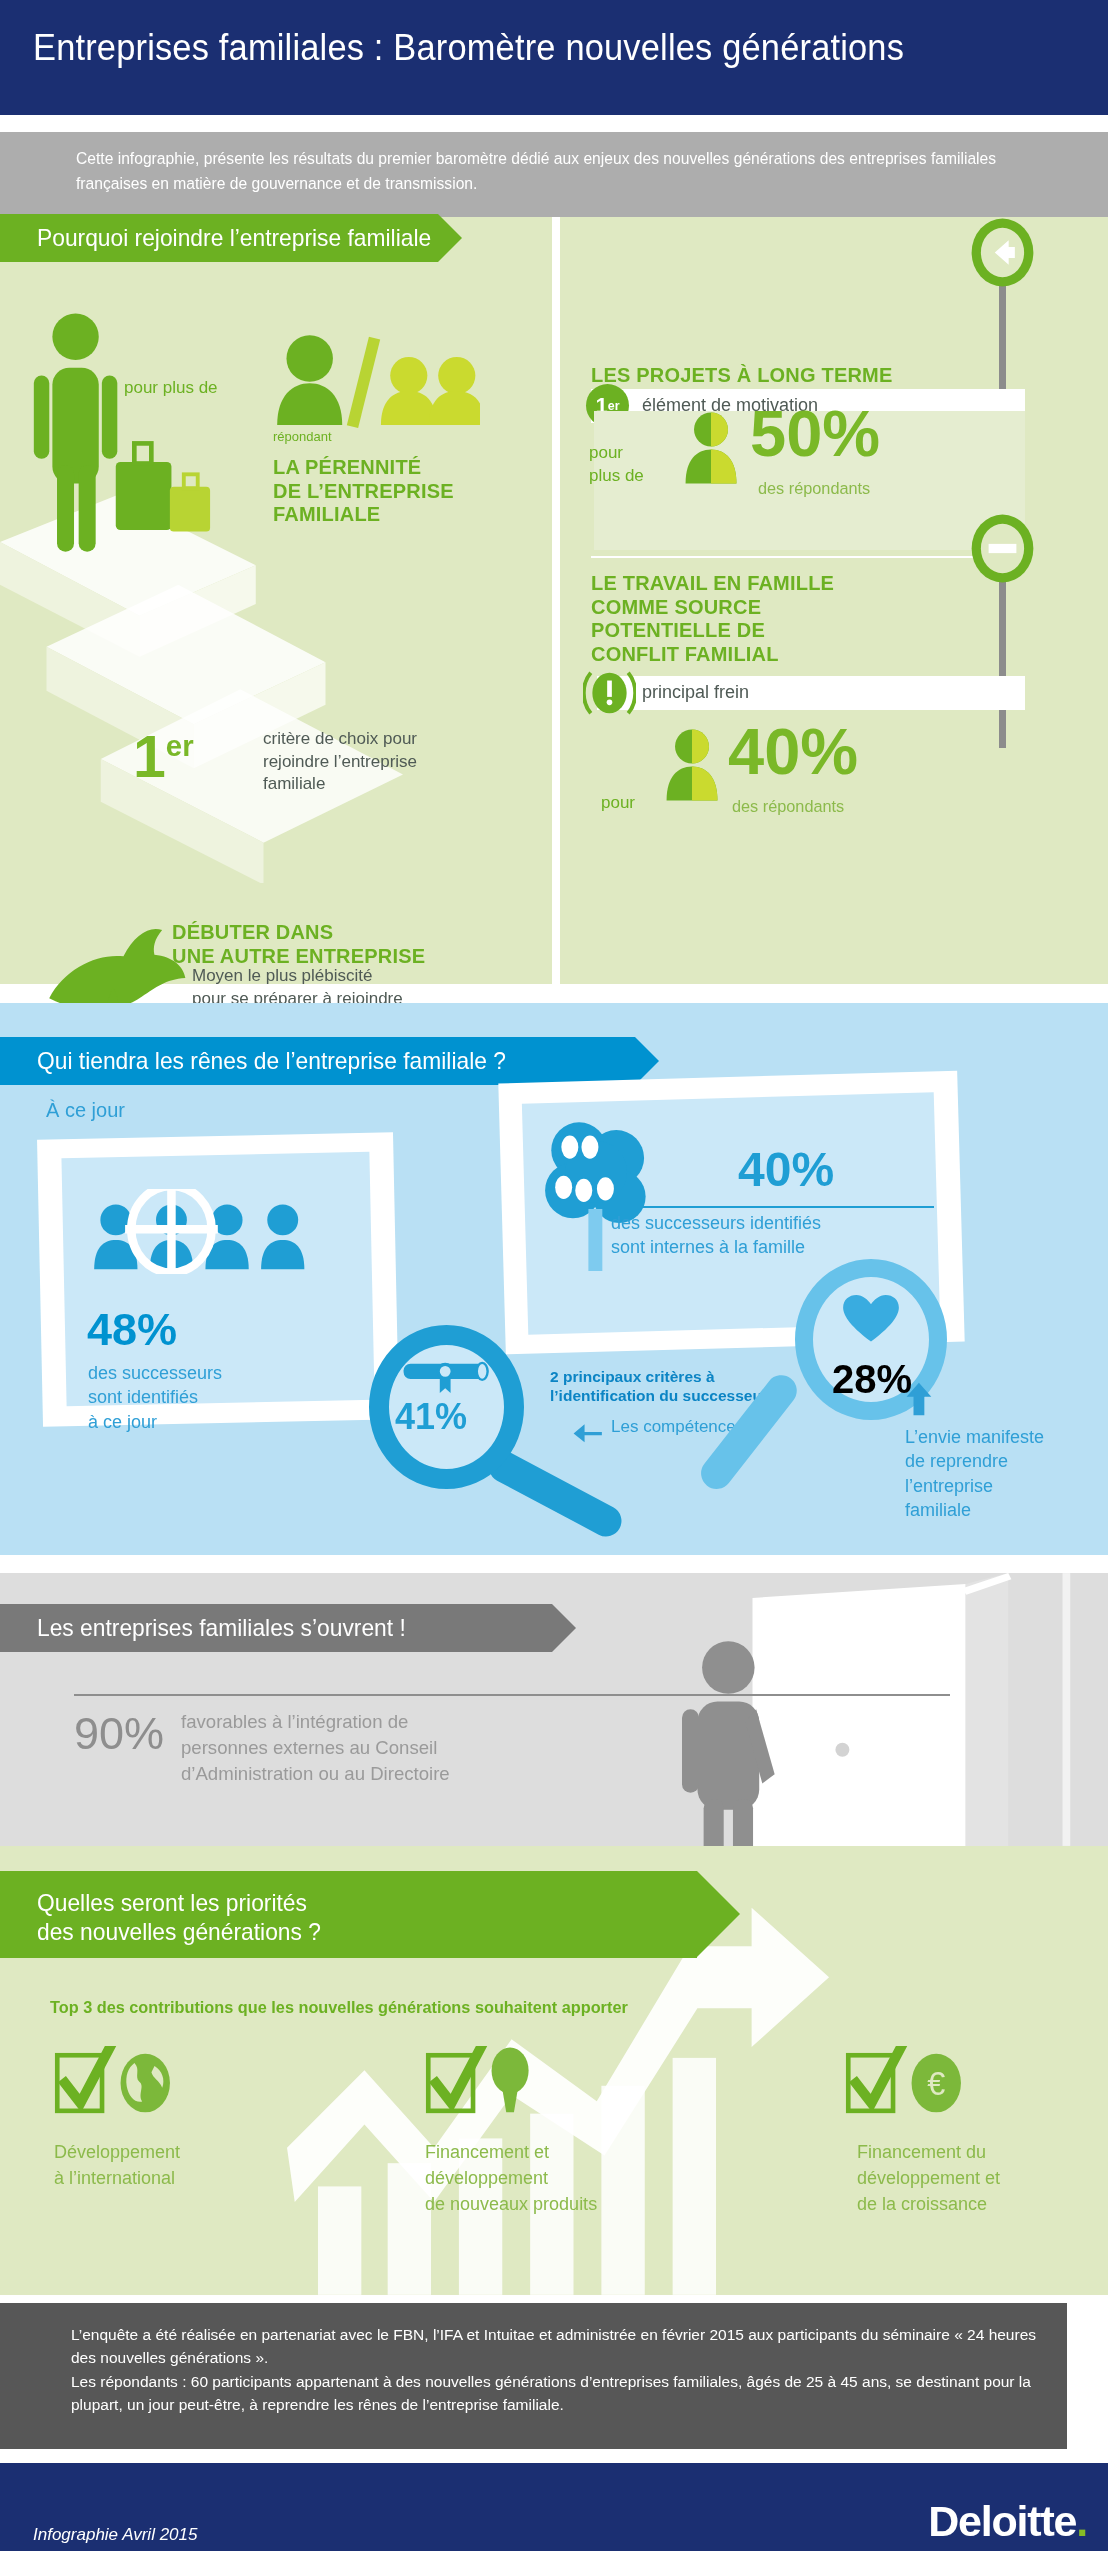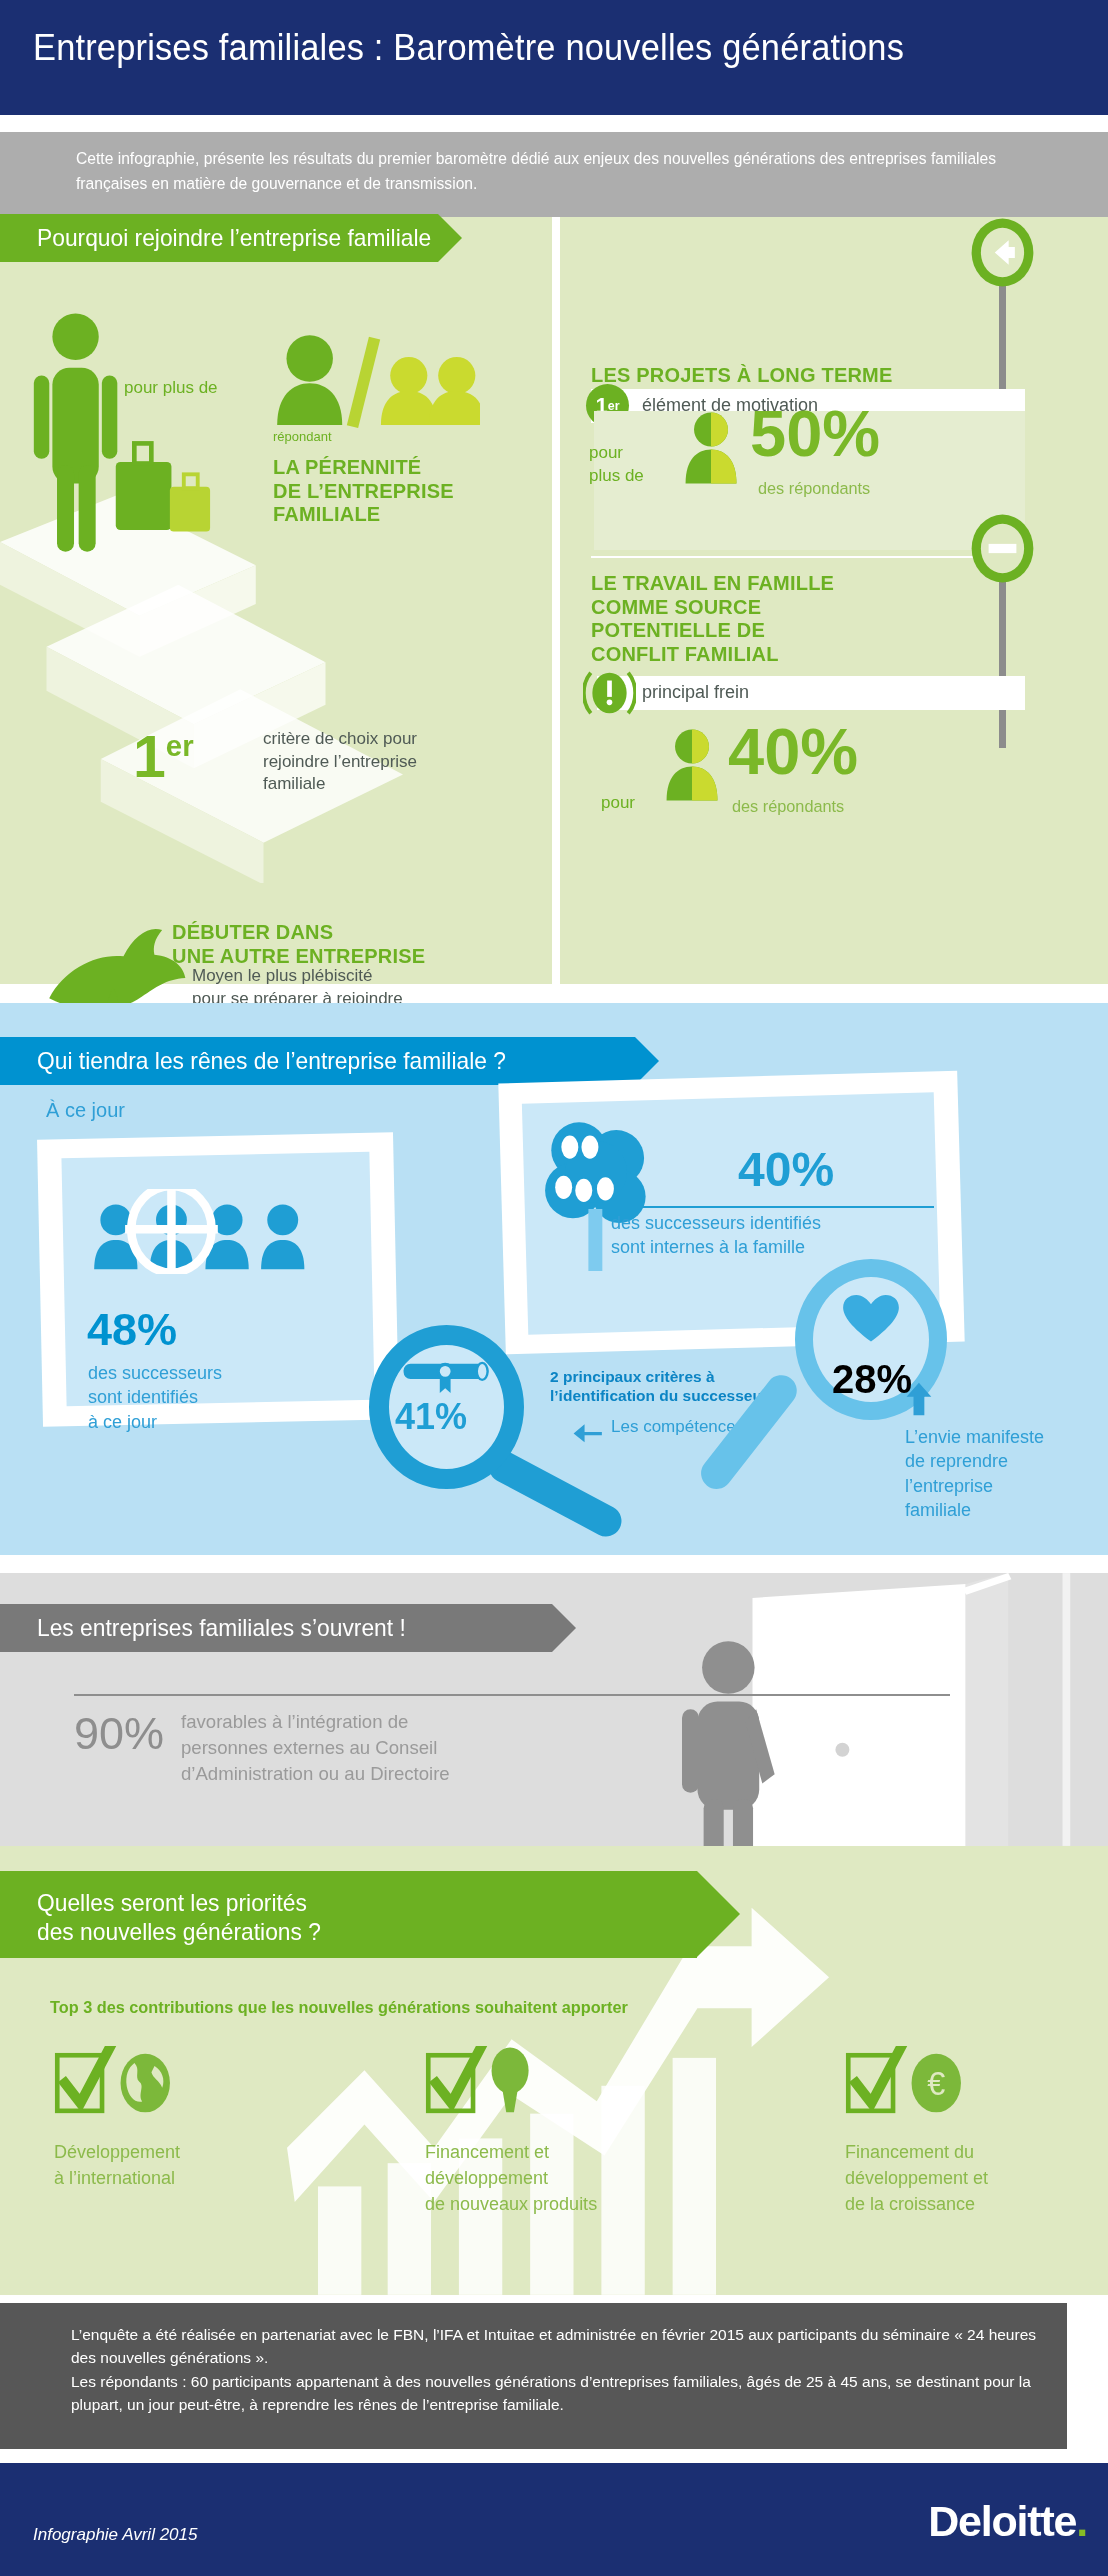--- a/index.html
+++ b/index.html
@@ -79,21 +79,21 @@
 
   
   .sec-green2{position:absolute;left:0;top:1846px;width:1109px;height:449px;background:#dfe9c2;}
   .top3{color:#6cb122;font-size:16.3px;font-weight:bold;}
   .prio-label{color:#8cba4b;font-size:18px;line-height:1.45;}
 
   
   .note{position:absolute;left:0;top:2303px;width:1067px;height:146px;background:#575757;}
   .note p{margin:0;color:#ffffff;font-size:15.5px;line-height:1.5;}
   .note-inner{position:absolute;left:71px;top:20px;width:969px;}
-  .footer{position:absolute;left:0;top:2463px;width:1109px;height:113px;background:#1b2f72;}
+  .footer{position:absolute;left:0;top:2463px;width:1109px;height:88px;background:#1b2f72;}
   .foot-text{position:absolute;left:33px;top:62px;color:#ffffff;font-size:17px;font-style:italic;}
   .deloitte{position:absolute;right:22px;top:34px;color:#ffffff;font-size:43px;font-weight:bold;letter-spacing:-1.2px;}
   .deloitte .dot{color:#86bc25;}
 </style>
 </head>
 <body>
 
 <div class="page">
 
   <div class="header">
@@ -451,21 +451,21 @@
       </div>
     </div>
 
     <div style="position:absolute;left:845px;top:200px;">
       <svg width="147" height="71" viewBox="0 0 190 92">
         <rect x="4" y="12" width="58" height="72" fill="none" stroke="#6cb122" stroke-width="6"></rect>
         <path d="M14 48 L34 74 L72 2" fill="none" stroke="#6cb122" stroke-width="13" stroke-linecap="square"></path>
         <ellipse cx="118" cy="48" rx="32" ry="38" fill="#7cb83a"></ellipse>
         <text x="118" y="64" text-anchor="middle" font-size="42" font-family="Liberation Sans, sans-serif" fill="#dfe9c2">€</text>
       </svg>
-      <div style="margin-top:18.6px;" class="prio-label">
+      <div style="margin-top:18.6px;margin-left:12px;" class="prio-label">
         <div>Financement du</div>
         <div>développement et</div>
         <div>de la croissance</div>
       </div>
     </div>
   </div>
 
   <div class="note">
     <div class="note-inner">
       <p>L’enquête a été réalisée en partenariat avec le FBN, l’IFA et Intuitae et administrée en février 2015 aux participants du séminaire « 24 heures des nouvelles générations ».</p>

